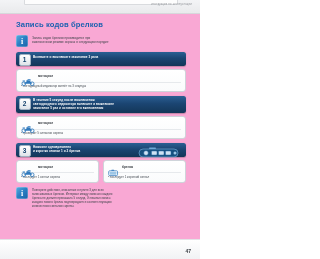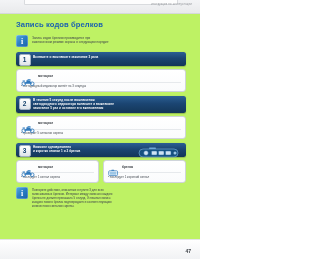--- a/index.html
+++ b/index.html
@@ -2,21 +2,21 @@
 <html lang="ru"><head>
 <meta charset="utf-8">
 <style>
   html,body{margin:0;padding:0;}
   body{
     width:200px;height:259px;overflow:hidden;
     background:#ffffff;
     font-family:"Liberation Sans","DejaVu Sans",sans-serif;
     -webkit-font-smoothing:antialiased;
   }
-  .page{position:relative;width:200px;height:259px;background:#bef264;}
+  .page{position:relative;width:200px;height:259px;background:#f9a8d4;}
 
   
   .top-band{
     position:absolute;left:0;top:0;width:200px;height:13px;
     background:linear-gradient(#f3f4f6,#e9eaec);
     border-bottom:1px solid #d6d8db;
   }
   .top-tab{
     position:absolute;left:24px;top:-6px;width:152px;height:9px;
     background:#fdfdfd;border:1px solid #d9dbde;border-radius:2px 2px 0 0;

